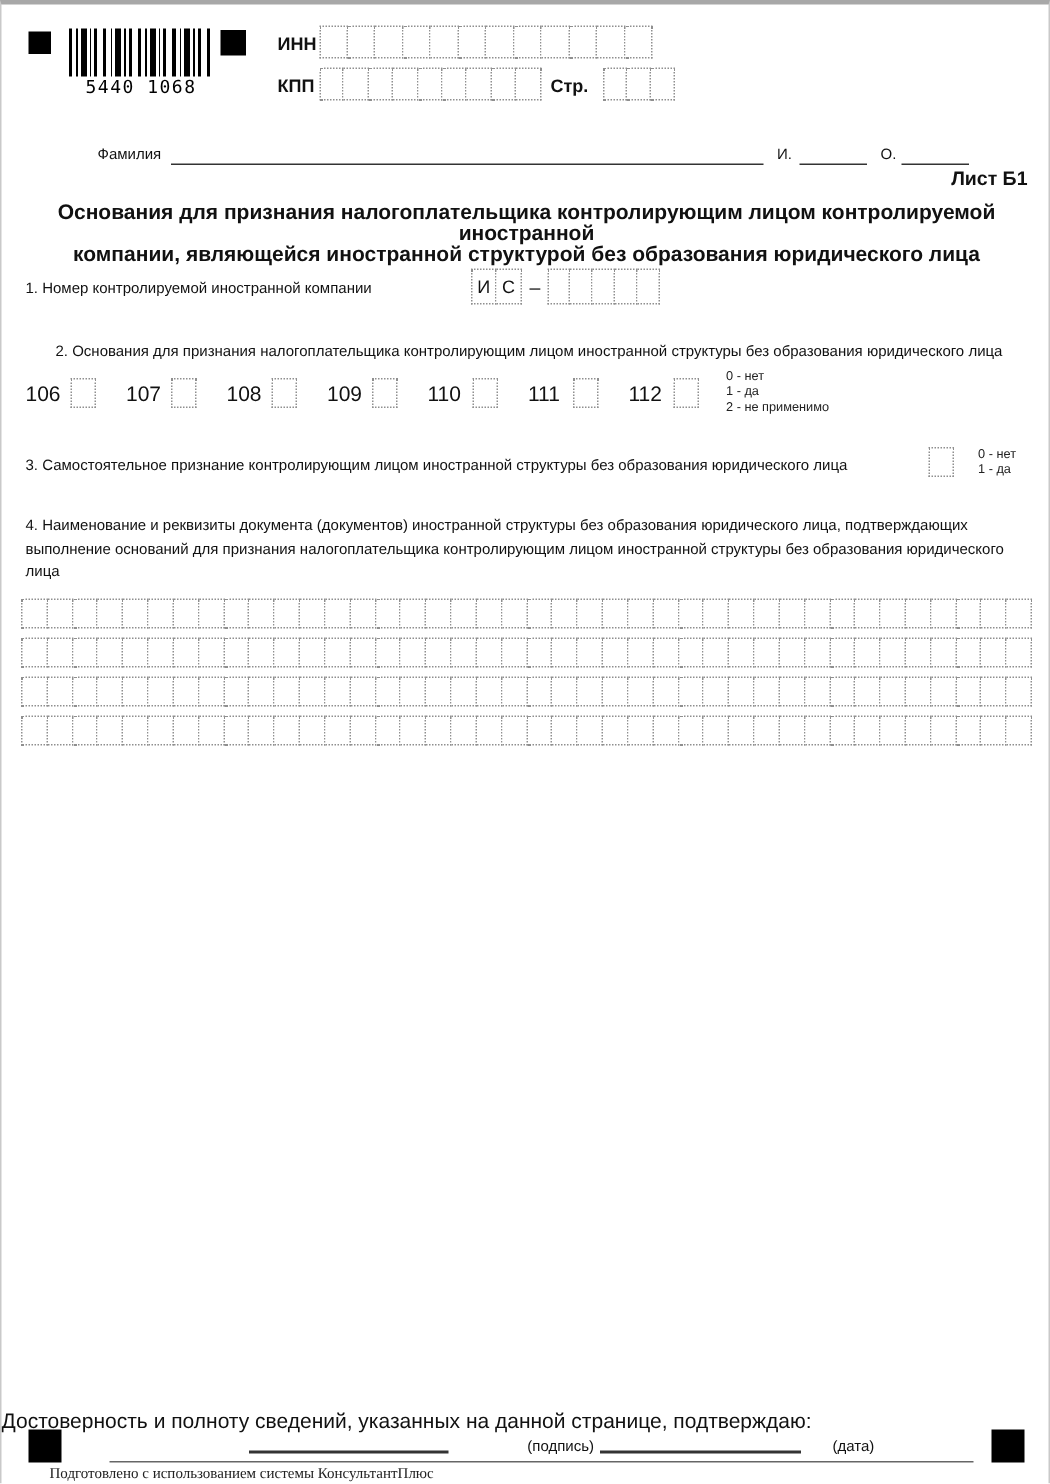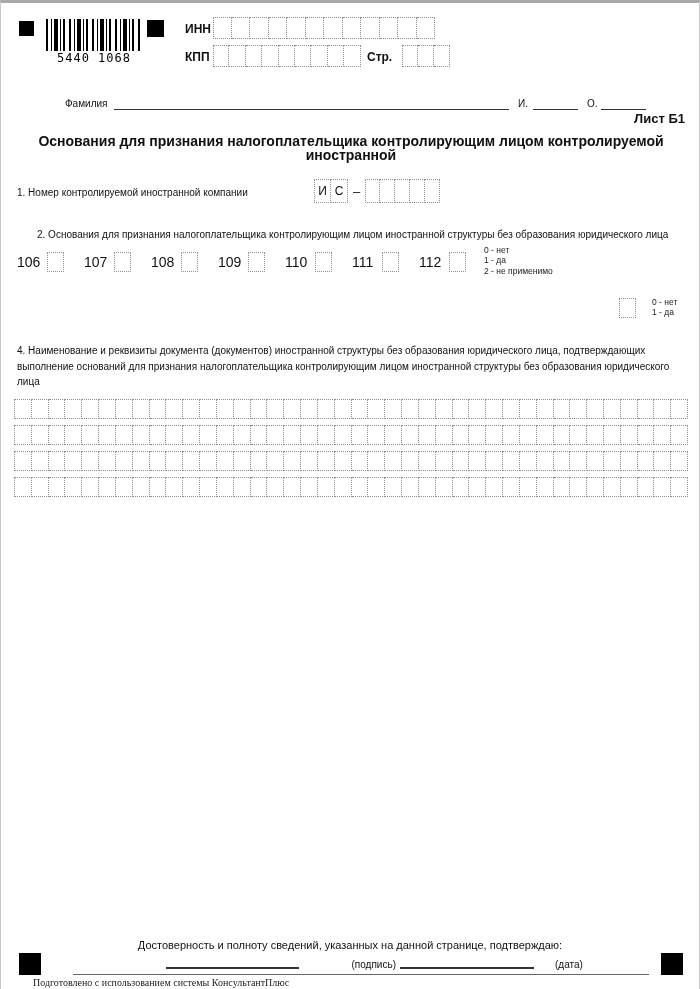--- a/index.html
+++ b/index.html
@@ -48,21 +48,21 @@
   .fgroup{width:67px;display:flex;align-items:center;}
   .fnum{width:30px;font-size:14px;}
   .onecell .cell{width:17px;height:20px;}
   .legend{position:absolute;font-size:8.5px;line-height:10.3px;white-space:nowrap;color:#222;}
   
   .grid{position:absolute;left:13px;top:396px;width:674px;}
   .grid .cellrow{margin-bottom:6px;}
   .grid .cell{flex:1 1 auto;width:auto;}
   .para{position:absolute;left:16px;top:340px;width:676px;font-size:10px;line-height:15.5px;}
   
-  .confirm{position:absolute;left:0;right:0;top:936px;text-align:center;font-size:11px;}
+  .confirm{position:absolute;left:0;right:0;top:936px;font-size:14px;}
   .sigline{position:absolute;border-bottom:2px solid #333;height:14px;}
   .caption{position:absolute;font-size:10px;}
   .footrule{position:absolute;left:72px;top:971px;width:576px;border-top:1px solid #666;height:0;}
   .footnote{position:absolute;left:32px;top:974px;font-family:"Liberation Serif",serif;
             font-size:10px;color:#222;white-space:nowrap;}
 </style>
 </head>
 <body>
 
 <div class="page">
@@ -115,20 +115,21 @@
   <div class="uline" style="left:113px;top:95px;width:395px;"></div>
   <div class="lbl" style="left:517px;top:95px;">И.</div>
   <div class="uline" style="left:532px;top:95px;width:45px;"></div>
   <div class="lbl" style="left:586px;top:95px;">О.</div>
   <div class="uline" style="left:600px;top:95px;width:45px;"></div>
 
   <div class="sheet">Лист Б1</div>
 
   <div class="title">
     <div>Основания для признания налогоплательщика контролирующим лицом контролируемой иностранной</div>
+    <div>компании, являющейся иностранной структурой без образования юридического лица</div>
   </div>
 
   <div class="lbl" style="left:16px;top:184px;">1. Номер контролируемой иностранной компании</div>
   <div class="s1box">
     <span class="cellrow">
       <span class="cell">И</span>
       <span class="cell">С</span>
     </span>
     <span class="s1dash">–</span>
     <span class="cellrow numcells">
@@ -184,20 +185,21 @@
           <span class="cell"></span>
         </span>
       </span>
   </div>
   <div class="legend" style="left:483px;top:242px;">
     <div>0 - нет</div>
     <div>1 - да</div>
     <div>2 - не применимо</div>
   </div>
 
+  <div class="lbl" style="left:16px;top:302px;">3. Самостоятельное признание контролирующим лицом иностранной структуры без образования юридического лица</div>
   <div class="abs cellrow onecell" style="left:618px;top:295px;">
       <span class="cell"></span>
     </div>
   <div class="legend" style="left:651px;top:294px;">
     <div>0 - нет</div>
     <div>1 - да</div>
   </div>
 
   <div class="para">4. Наименование и реквизиты документа (документов) иностранной структуры без образования юридического лица, подтверждающих выполнение оснований для признания налогоплательщика контролирующим лицом иностранной структуры без образования юридического лица</div>
   <div class="grid">

